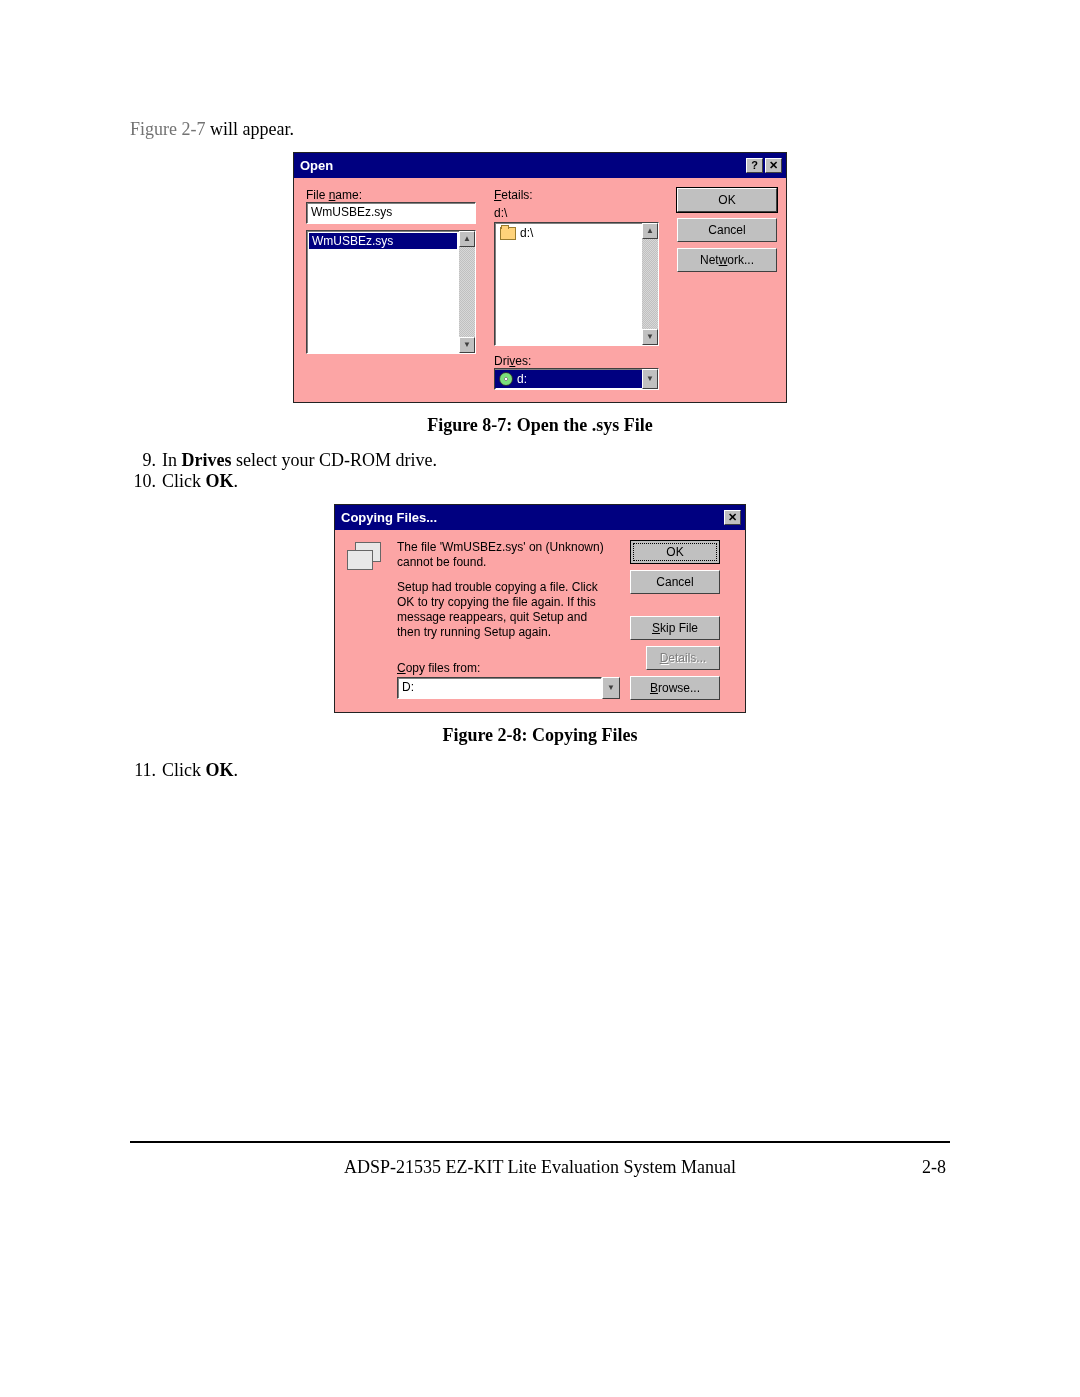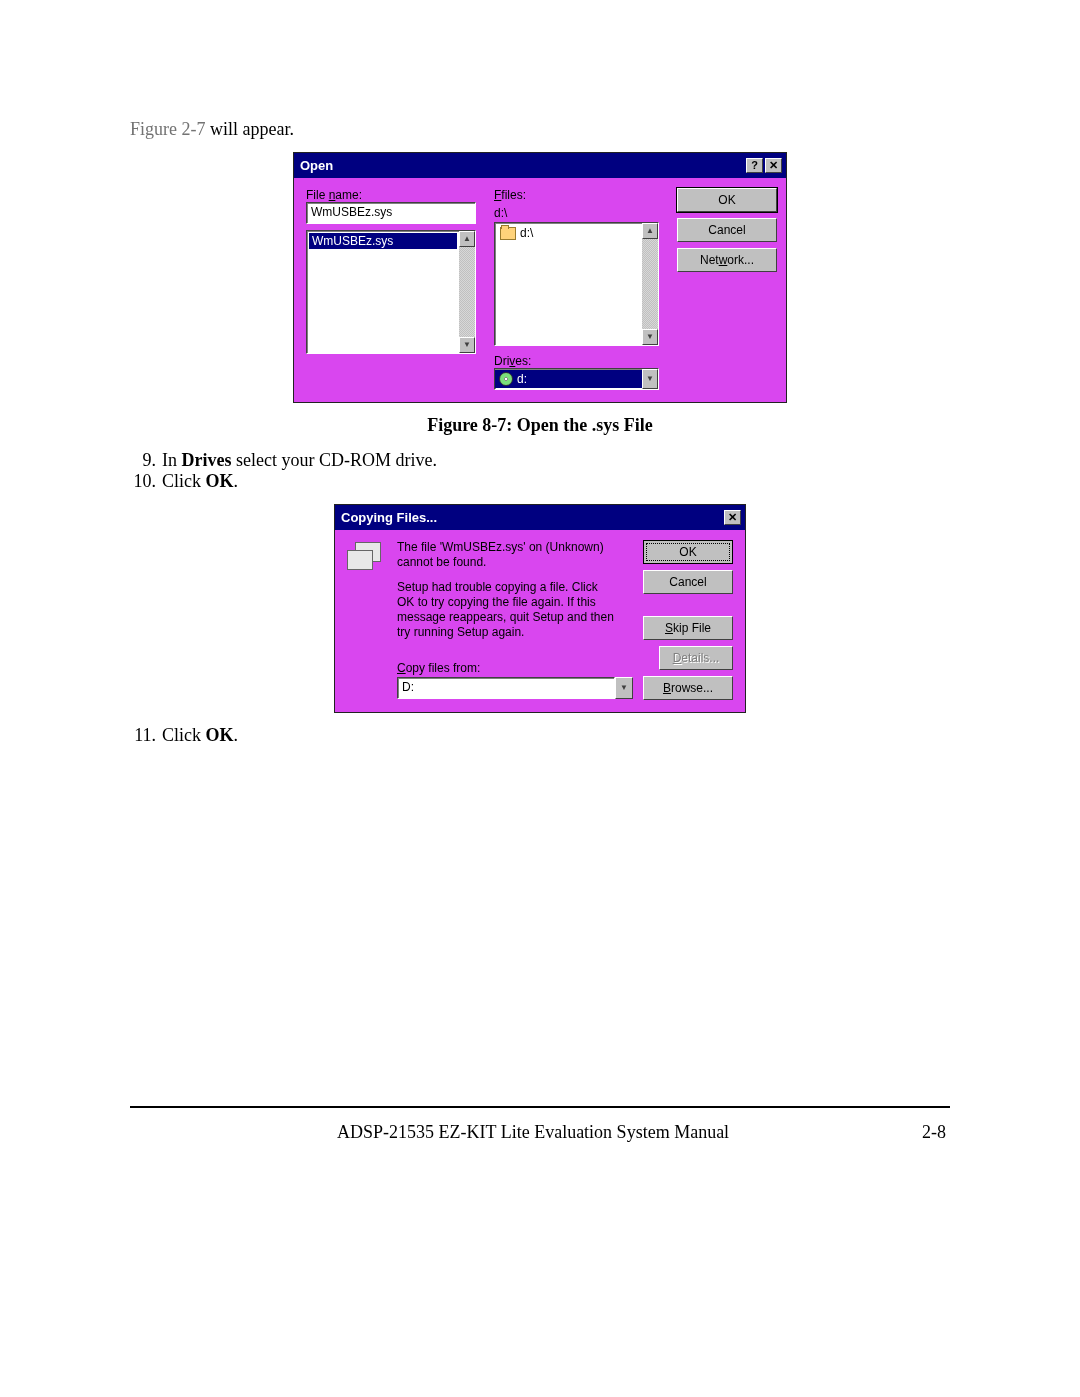--- a/index.html
+++ b/index.html
@@ -23,21 +23,21 @@
   }
   .body-line { margin: 4px 0; }
   .step-list { margin: 4px 0 4px 0; }
   .step-row { display: flex; gap: 6px; }
   .step-num { min-width: 26px; text-align: right; }
 
   
   .dialog {
     margin: 12px auto 12px auto;
     border: 1px solid #222;
-    background: #d946ef;
+    background: #fca5a5;
     font-family: "MS Sans Serif", Tahoma, Arial, sans-serif;
     font-size: 13px;
     color: #000;
     position: relative;
   }
   .dlg-open { width: 492px; }
   .dlg-copy { width: 410px; }
   .titlebar {
     background: #000080;
     color: #fff;
@@ -59,21 +59,21 @@
     border-right: 1px solid #404040;
     margin-left: 2px;
     font-size: 11px;
     line-height: 13px;
     text-align: center;
     font-weight: bold;
     color: #000;
     box-sizing: border-box;
   }
   .dlg-body {
-    padding: 10px 12px 12px 12px;
+    padding: 10px 25px 12px 12px;
     position: relative;
   }
   .label { font-size: 12px; }
   .underline-letter { text-decoration: underline; }
 
   
   .sunken {
     border-top: 1px solid #404040;
     border-left: 1px solid #404040;
     border-bottom: 1px solid #fff;
@@ -239,21 +239,21 @@
             <div class="vscroll">
               <div class="scroll-btn">▲</div>
               <div class="scroll-track" style="flex:1;"></div>
               <div class="scroll-btn">▼</div>
             </div>
           </div>
         </div>
 
         <div>
           <div class="label">
-            <span class="underline-letter">F</span><span>files:</span>
+            <span class="underline-letter">F</span><span>etails:</span>
           </div>
           <div class="label" style="margin:4px 0 2px 0;">d:\</div>
           <div class="sunken listbox-wrap" style="height:124px;">
             <div class="listbox-inner">
               <div class="list-item">
                 <span class="folder-icon"></span>
                 <span>d:\</span>
               </div>
             </div>
             <div class="vscroll">
@@ -338,30 +338,31 @@
             <span class="underline-letter">D</span><span>etails...</span>
           </div>
           <div class="raised-btn">
             <span class="underline-letter">B</span><span>rowse...</span>
           </div>
         </div>
       </div>
     </div>
   </div>
 
+  <div class="figure-caption">Figure 2-8: Copying Files</div>
 
   <div class="step-list">
     <div class="step-row">
       <span class="step-num">11.</span>
       <span><span>Click </span><span class="bold">OK</span><span>.</span></span>
     </div>
   </div>
 
   <div class="footer-area">
     <div class="rule"></div>
     <div class="footer-line">
       <span style="flex:1;"></span>
-      <span style="flex:2;text-align:left;">ADSP-21535 EZ-KIT Lite Evaluation System Manual</span>
+      <span style="flex:2;text-align:center;">ADSP-21535 EZ-KIT Lite Evaluation System Manual</span>
       <span style="flex:1;text-align:right;">2-8</span>
     </div>
   </div>
 
 </div>
 
 </body></html>

